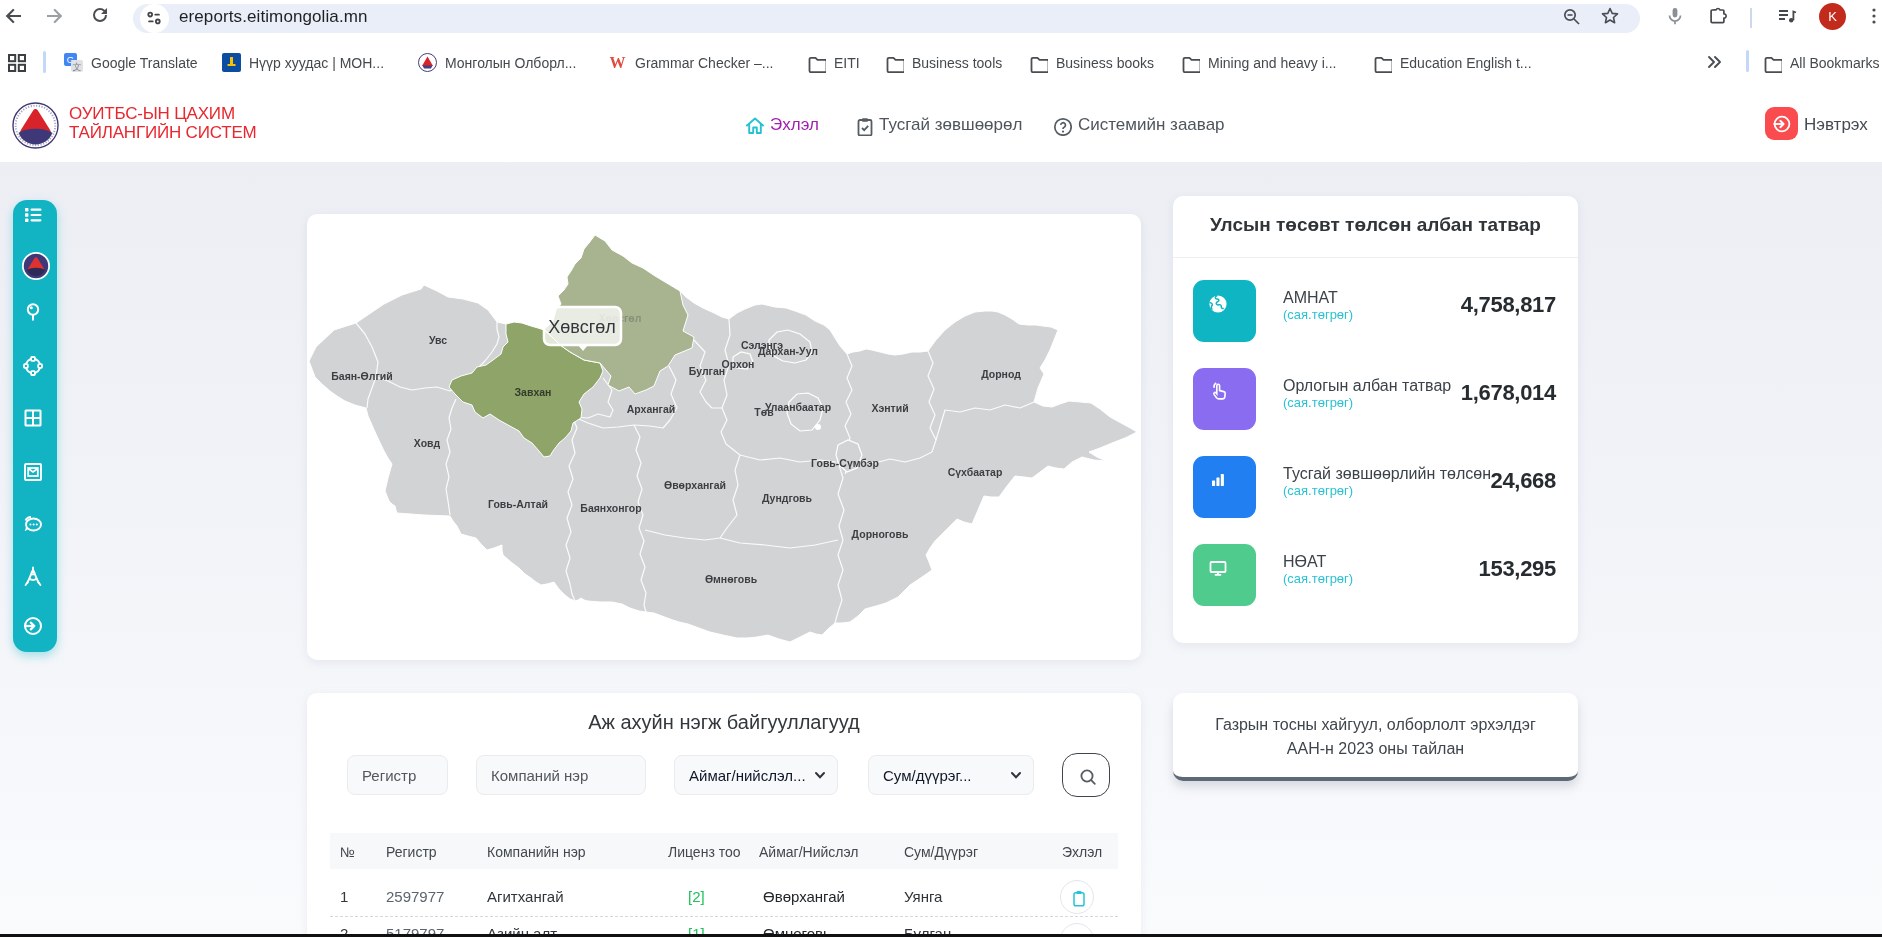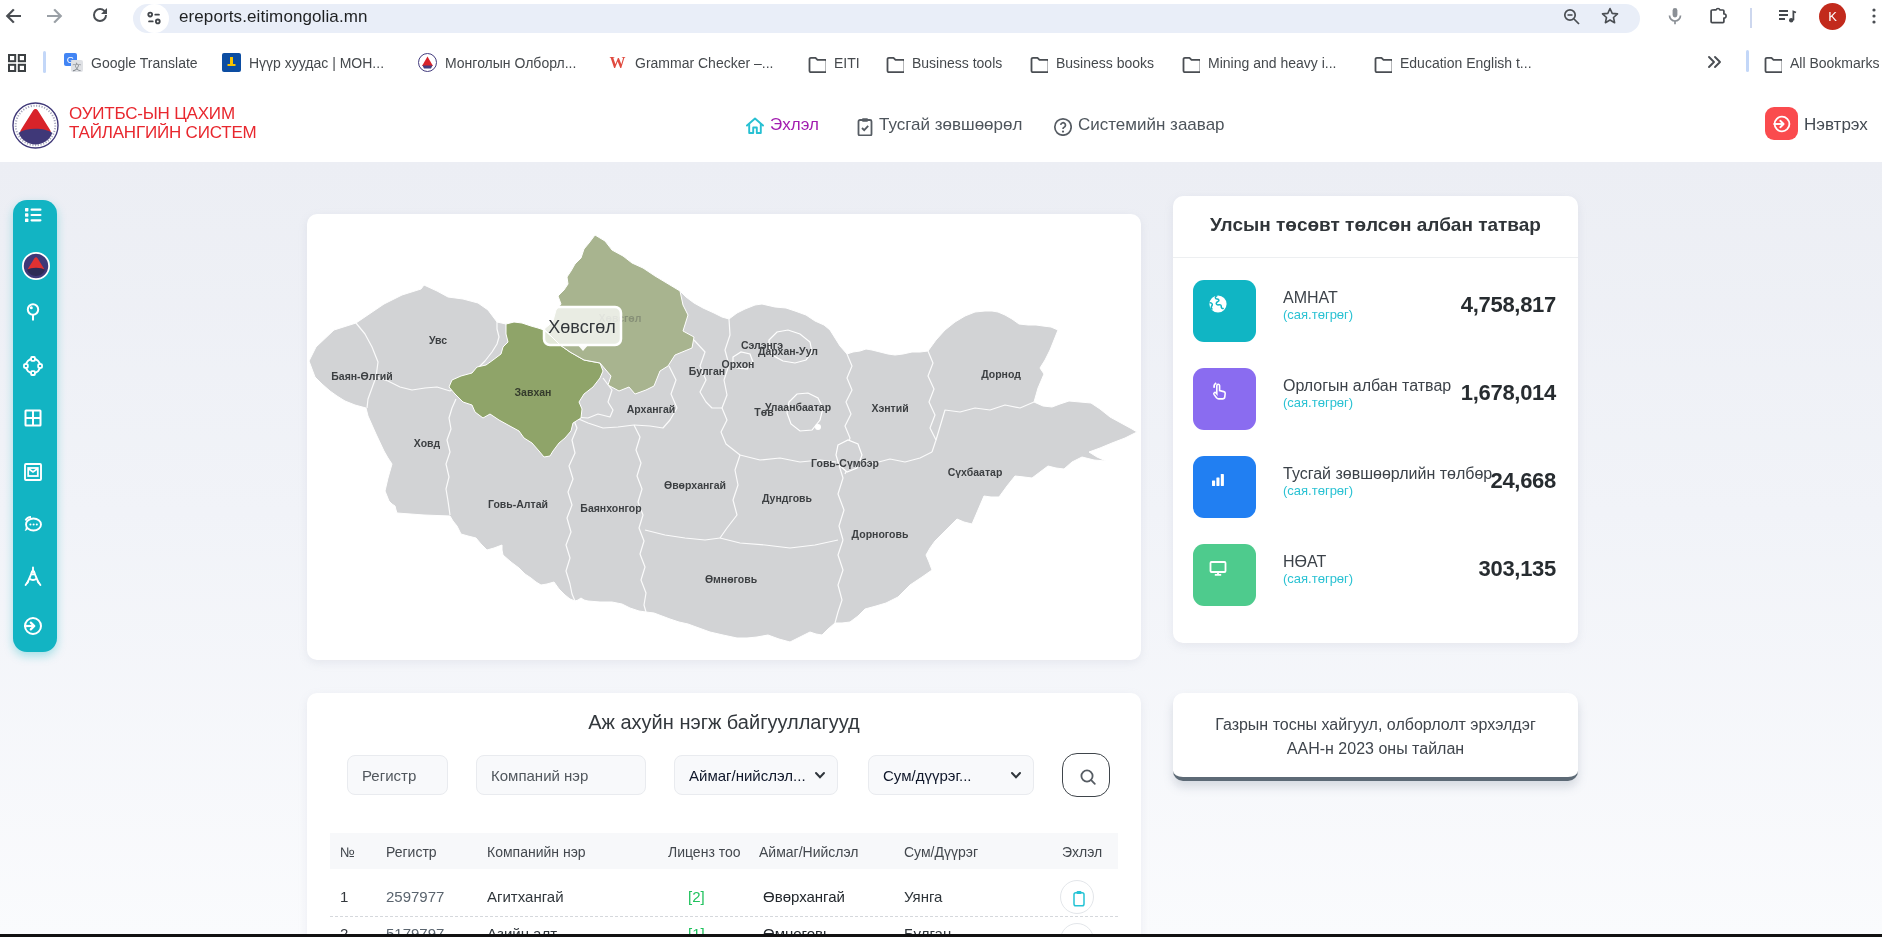--- a/index.html
+++ b/index.html
@@ -286,38 +286,38 @@
 <div style="position:absolute;left:0;top:0;width:63px;height:62px;background:#217ff2;border-radius:11px;color:#217ff2;display:flex;align-items:center;justify-content:center">
             <svg width="38" height="38" viewBox="0 0 38 38" style="">
               <g fill="#ffffff">
                 <rect x="6" y="12.5" width="3.1" height="5.5" rx="0.4"></rect>
                 <rect x="10.4" y="9.5" width="3.1" height="8.5" rx="0.4"></rect>
                 <rect x="14.8" y="6" width="3.1" height="12" rx="0.4"></rect>
               </g>
             </svg>
           </div>
 <div style="position:absolute;left:90px;top:9px">
-            <div class="stitle">Тусгай зөвшөөрлийн төлбөр</div>
+            <div class="stitle">Тусгай зөвшөөрлийн төлсөн</div>
             <div class="ssub">(сая.төгрөг)</div>
           </div>
 </div>
 <div class="snum" style="top:272px">24,668</div>
 <div class="row" style="top:348px">
 <div style="position:absolute;left:0;top:0;width:63px;height:62px;background:#4ecb8d;border-radius:11px;color:#4ecb8d;display:flex;align-items:center;justify-content:center">
             <svg width="38" height="38" viewBox="0 0 38 38" style="">
               <rect x="4.5" y="6" width="15" height="10" rx="1" fill="none" stroke="#ffffff" stroke-width="1.8"></rect>
               <path d="M12 16v2.4M8.8 18.8h6.4" stroke="#ffffff" stroke-width="1.8"></path>
             </svg>
           </div>
 <div style="position:absolute;left:90px;top:9px">
             <div class="stitle">НӨАТ</div>
             <div class="ssub">(сая.төгрөг)</div>
           </div>
 </div>
-<div class="snum" style="top:360px">303,135</div>
+<div class="snum" style="top:360px">153,295</div>
 </div>
 <div class="card" style="left:307px;top:531px;width:834px;height:406px;border-radius:10px 10px 0 0">
 <div style="position:absolute;top:18px;width:100%;text-align:center;font-size:20px;font-weight:normal;color:#33383d">Аж ахуйн нэгж байгууллагууд</div>
 </div>
 <div class="inp" style="left:347px;width:101px">Регистр</div>
 <div class="inp" style="left:476px;width:170px">Компаний нэр</div>
 <div class="inp sel" style="left:674px;width:164px">Аймаг/нийслэл...<span style="position:absolute;right:10px;top:12px"><svg width="14" height="14" viewBox="0 0 14 14" style="">
             <path d="M3 5l4 4.2L11 5" fill="none" stroke="#2f353b" stroke-width="2" stroke-linecap="round"></path>
           </svg></span></div>
 <div class="inp sel" style="left:868px;width:166px">Сум/дүүрэг...<span style="position:absolute;right:10px;top:12px"><svg width="14" height="14" viewBox="0 0 14 14" style="">

